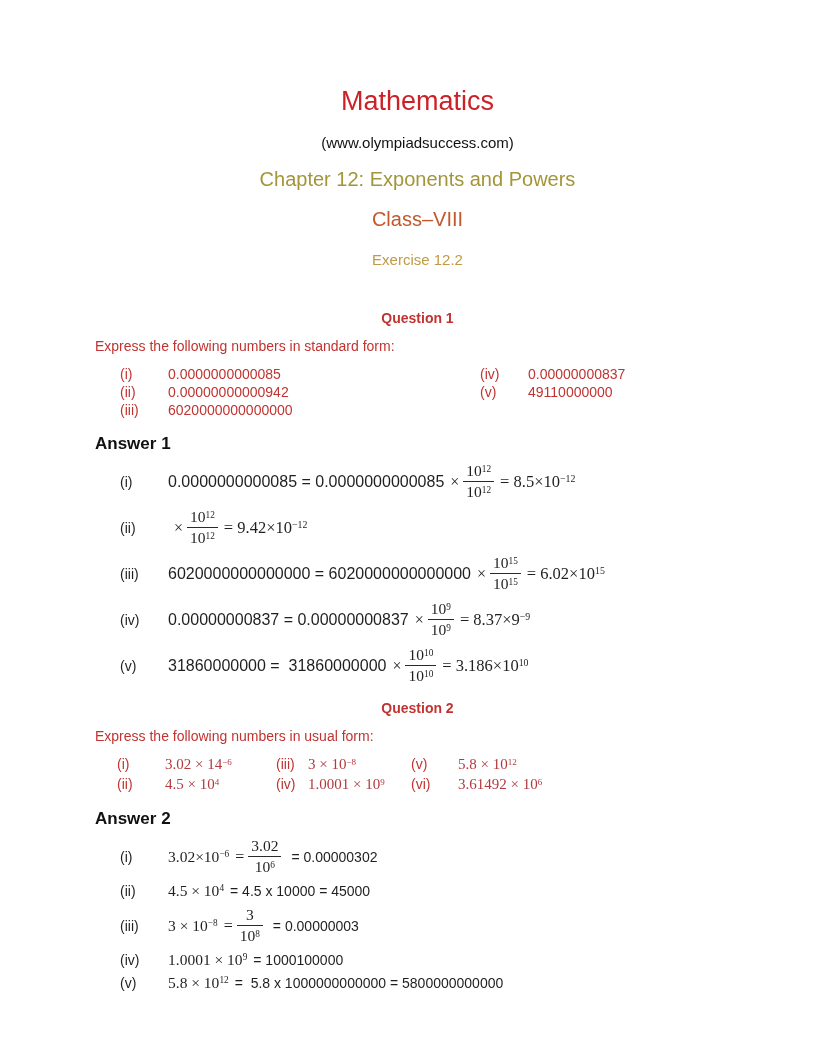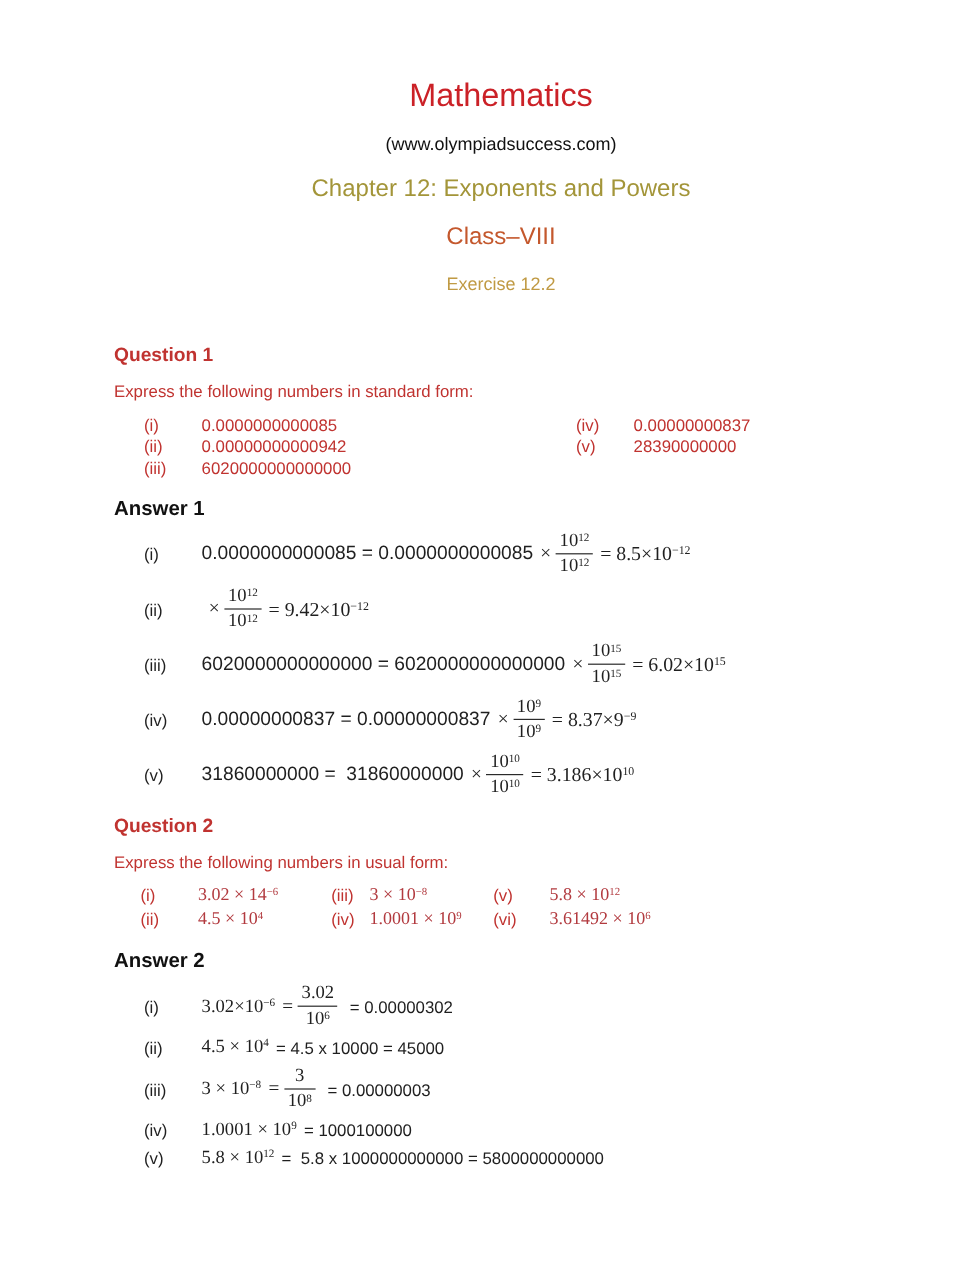--- a/index.html
+++ b/index.html
@@ -7,32 +7,32 @@
     --olive:#a39539;
     --orange:#c4582d;
     --gold:#c09a44;
     --red:#c03330;
     --mathred:#b23a3f;
     --ink:#1f1f1f;
   }
   html,body{margin:0;padding:0;background:#ffffff;}
   .page{
     width:816px;height:1056px;box-sizing:border-box;background:#fff;
-    position:relative;overflow:hidden;padding-top:64px;
+    position:relative;overflow:hidden;padding-top:86px;
     font-family:"Liberation Sans",sans-serif;color:var(--ink);
   }
   .content{margin-left:95px;margin-right:76px;}
   .center{text-align:center;}
   .doc-title{margin:0;font-size:27px;font-weight:400;color:var(--title-red);}
   .site{margin-top:17px;font-size:15px;color:#111;}
   .chapter{margin-top:17px;font-size:20px;font-weight:400;color:var(--olive);}
   .klass{margin-top:14px;font-size:20px;font-weight:400;color:var(--orange);}
   .exercise{margin-top:16px;font-size:15px;color:var(--gold);}
 
-  .q-heading{margin:42px 0 0;font-size:16px;font-weight:700;color:var(--red);}
+  .q-heading{margin:42px 0 0;font-size:14px;font-weight:700;color:var(--red);text-align:center;}
   .q-heading.q2{margin-top:14px;}
   .ans-heading{margin:16px 0 0;font-size:17px;font-weight:700;color:#111;}
   .prompt{margin:12px 0 0;font-size:14px;color:var(--red);}
 
   .q1-list{
     display:grid;grid-template-columns:48px 312px 48px auto;
     margin:12px 0 0 25px;row-gap:2px;font-size:14px;line-height:16px;color:var(--red);
   }
   .q2-list{
     display:grid;grid-template-columns:48px 111px 32px 103px 47px auto;
@@ -76,21 +76,21 @@
     <p class="prompt">Express the following numbers in standard form:</p>
     <div class="q1-list">
       <span>(i)</span>
       <span>0.0000000000085</span>
       <span>(iv)</span>
       <span>0.00000000837</span>
 
       <span>(ii)</span>
       <span>0.00000000000942</span>
       <span>(v)</span>
-      <span>28390000000</span>
+      <span>49110000000</span>
 
       <span>(iii)</span>
       <span>6020000000000000</span>
       <span></span>
         <span></span>
     </div>
 
     <h4 class="ans-heading">Answer 1</h4>
 
     <div class="arow first">

